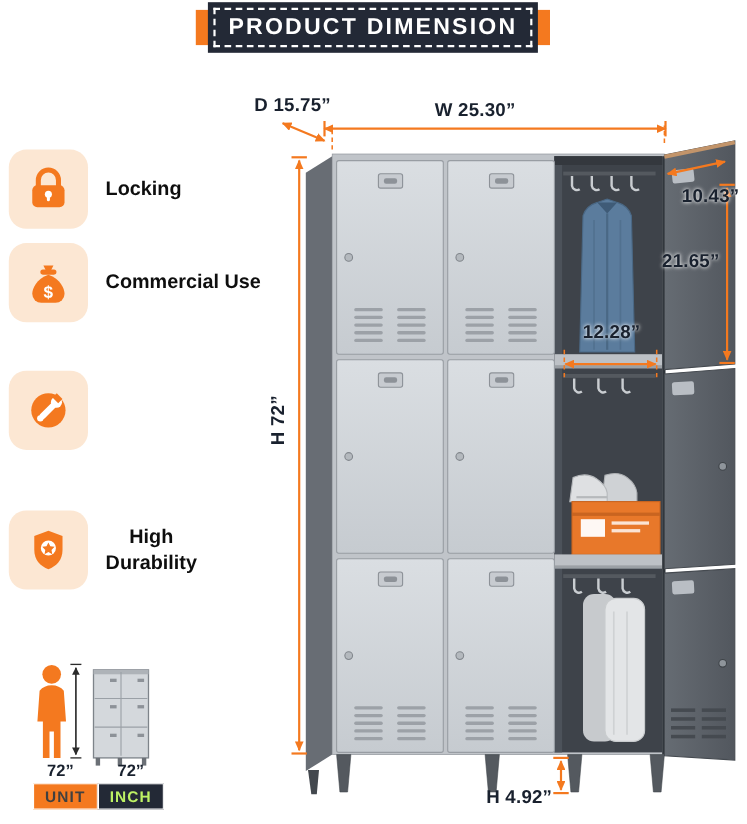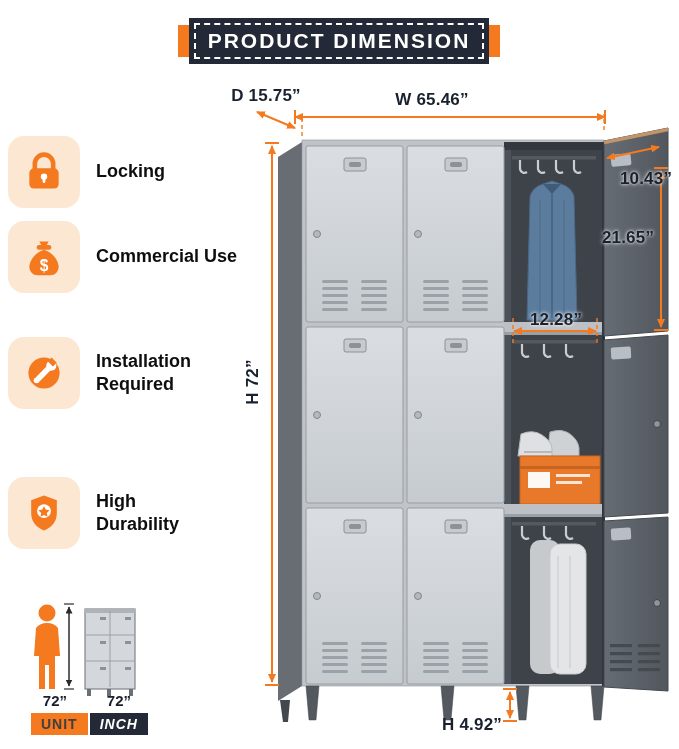--- a/index.html
+++ b/index.html
@@ -7,21 +7,21 @@
     --navy:#232936;
     --icon-bg:#FCE7D3;
   }
   html,body{margin:0;padding:0;}
   body{
     width:679px;height:749px;position:relative;background:#fff;overflow:hidden;
     font-family:"Liberation Sans",sans-serif;
   }
 
   
-  .banner{position:absolute;left:178px;top:2px;width:284px;height:46px;margin-top:16px;}
+  .banner{position:absolute;left:178px;top:2px;width:284px;height:46px;}
   .banner .ribbon{position:absolute;left:0;top:7px;width:322px;height:32px;background:var(--accent);}
   .banner .plate{position:absolute;left:11px;top:0;width:300px;height:46px;background:var(--navy);
     display:flex;align-items:center;justify-content:center;}
   .banner .plate::before{content:"";position:absolute;inset:5px;border:2px dashed #fff;}
   .banner .title{position:relative;color:#fff;font-weight:bold;font-size:21px;letter-spacing:2px;}
 
   
   .feature{position:absolute;left:8px;display:flex;align-items:center;gap:16px;}
   .icon-box{width:72px;height:72px;border-radius:16px;background:var(--icon-bg);
     display:flex;align-items:center;justify-content:center;flex:0 0 auto;}
@@ -30,22 +30,22 @@
   
   .dim{position:absolute;font-weight:bold;font-size:17px;color:#19212E;letter-spacing:.2px;text-align:center;}
   .dim.on-dark{text-shadow:0 0 3px rgba(255,255,255,.85),0 0 5px rgba(255,255,255,.6);}
   .dim.rot{transform:rotate(-90deg);transform-origin:center;}
   .small-dim{position:absolute;font-weight:bold;font-size:15px;color:#19212E;text-align:right;}
 
   
   .unit-badge{position:absolute;left:30px;top:712px;display:flex;}
   .unit-badge .u{background:var(--accent);color:#404040;font-weight:bold;font-size:14px;
     padding:3px 10px;letter-spacing:1px;border:1px solid #fff;}
-  .unit-badge .i{background:var(--navy);color:#ffffff;font-weight:bold;font-size:14px;
-    padding:3px 10px;letter-spacing:1px;border:1px solid #fff;font-style:italic;}
+  .unit-badge .i{background:var(--navy);color:#bef264;font-weight:bold;font-size:14px;
+    padding:3px 10px;letter-spacing:1px;border:1px solid #fff;}
 
   svg.scene{position:absolute;left:0;top:0;}
   .dimline{stroke:var(--accent);stroke-width:2;fill:none;}
   .tick{stroke:var(--accent);stroke-width:2;}
   .leader{stroke:var(--accent);stroke-width:1.4;stroke-dasharray:4 3;fill:none;}
   .btick{stroke:#2B2B2B;stroke-width:1.2;}
 </style>
 </head>
 <body>
 
@@ -341,42 +341,40 @@
 <div class="feature" style="top:337px;">
   <div class="icon-box">
     <svg width="44" height="44" viewBox="0 0 48 48">
       <circle cx="24" cy="24" r="17" fill="#F4791F"></circle>
       <rect x="13" y="21" width="22" height="6" rx="3" fill="#fff" transform="rotate(-45 24 24)"></rect>
       <circle cx="32" cy="16" r="5.5" fill="#fff"></circle>
       <rect x="30" y="8" width="6" height="8" fill="#F4791F" transform="rotate(-45 33 12)"></rect>
       <circle cx="16" cy="32" r="3.2" fill="#fff"></circle>
     </svg>
   </div>
-  <div class="label">Installation
-Required</div>
-</div>
-
-<div class="feature" style="top:477px;">
+</div>
+
+<div class="feature" style="top:464px;text-align:center;">
   <div class="icon-box">
     <svg width="44" height="44" viewBox="0 0 48 48">      
         <path d="M24 5 L38 10 V24 c0 10 -6 16 -14 19 C16 40 10 34 10 24 V10 Z" fill="#F4791F"></path>
       <circle cx="24" cy="22" r="7.5" fill="#fff"></circle>
       <path d="M24 16.5 l1.9 3.8 4.2 .6 -3 3 .7 4.2 -3.8 -2 -3.8 2 .7 -4.2 -3 -3 4.2 -.6 Z" fill="#F4791F"></path>
     </svg>
   </div>
   <div class="label">High
 Durability</div>
 </div>
 
 <div class="dim" style="left:222px;top:86px;width:88px;">D 15.75”</div>
-<div class="dim" style="left:372px;top:90px;width:120px;">W 65.46”</div>
+<div class="dim" style="left:372px;top:90px;width:120px;">W 25.30”</div>
 <div class="dim rot" style="left:218px;top:372px;width:70px;">H 72”</div>
 <div class="dim on-dark" style="left:602px;top:169px;width:64px;padding-left:12px;">10.43”</div>
 <div class="dim on-dark" style="left:596px;top:228px;width:64px;">21.65”</div>
-<div class="dim on-dark" style="left:518px;top:310px;width:76px;">12.28”</div>
+<div class="dim on-dark" style="left:518px;top:292px;width:76px;">12.28”</div>
 <div class="dim" style="left:426px;top:715px;width:76px;text-align:right;">H 4.92”</div>
 
 <div class="small-dim" style="left:27px;top:692px;width:40px;">72”</div>
 <div class="small-dim" style="left:89px;top:692px;width:42px;">72”</div>
 
 <div class="unit-badge">
   <span class="u">UNIT</span>
   <span class="i">INCH</span>
 </div>
 

